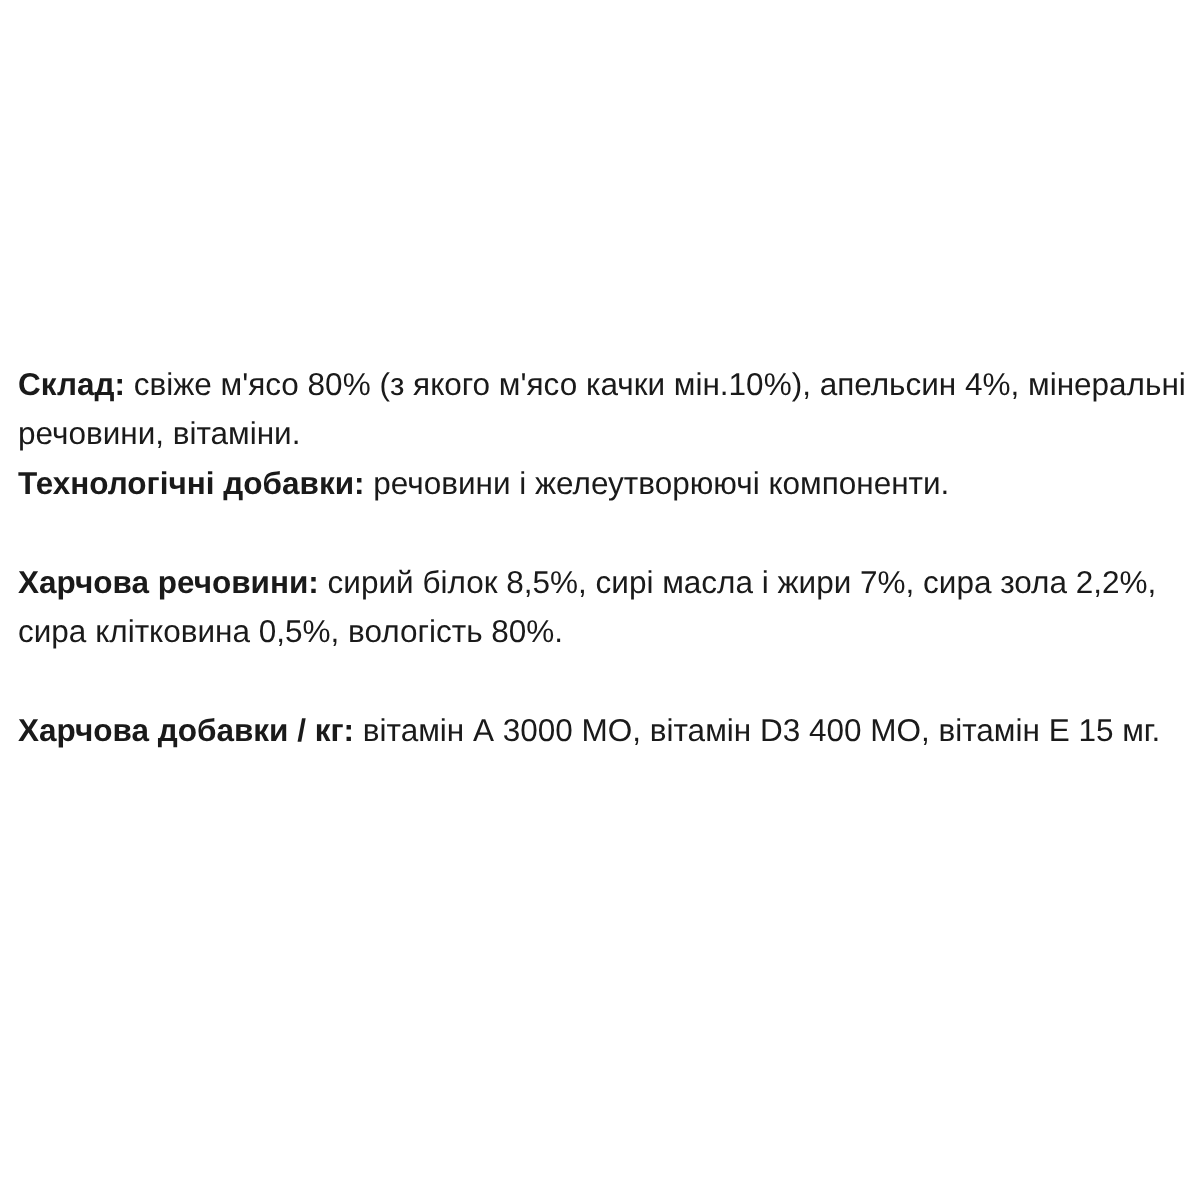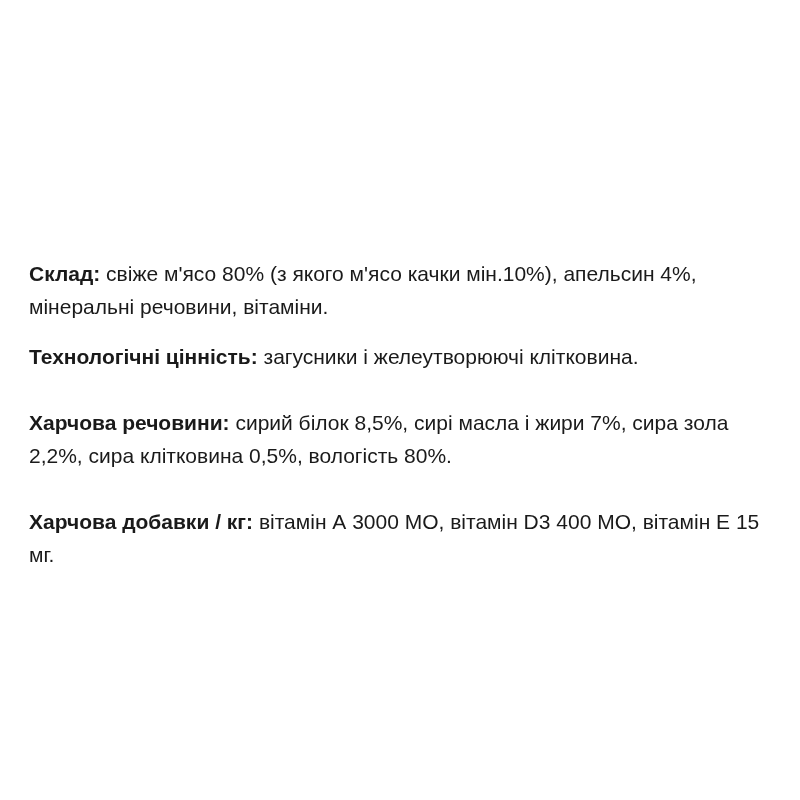--- a/index.html
+++ b/index.html
@@ -19,37 +19,37 @@
     position: absolute;
     left: 12px;
     top: 240px;
     width: 784px;
     font-size: 21px;
     line-height: 33px;
     color: #1a1a1a;
     letter-spacing: 0;
   }
   .para {
-    margin: 17px;
+    margin: 0;
   }
   .para--spaced {
     margin-top: 33px;
   }
   .para strong {
     font-weight: bold;
   }
 </style>
 </head>
 <body>
 
 <div class="page">
   <div class="content">
 
     <p class="para"><strong>Склад:</strong><span> свіже м'ясо 80% (з якого м'ясо качки мін.10%), апельсин 4%, мінеральні речовини, вітаміни.</span></p>
 
-    <p class="para"><strong>Технологічні цінність:</strong><span> загусники і желеутворюючі клітковина.</span></p>
+    <p class="para"><strong>Технологічні добавки:</strong><span> речовини і желеутворюючі компоненти.</span></p>
 
     <p class="para para--spaced"><strong>Харчова речовини:</strong><span> сирий білок 8,5%, сирі масла і жири 7%, сира зола 2,2%, сира клітковина 0,5%, вологість 80%.</span></p>
 
     <p class="para para--spaced"><strong>Харчова добавки / кг:</strong><span> вітамін А 3000 МО, вітамін D3 400 МО, вітамін Е 15 мг.</span></p>
 
   </div>
 </div>
 
 </body></html>

